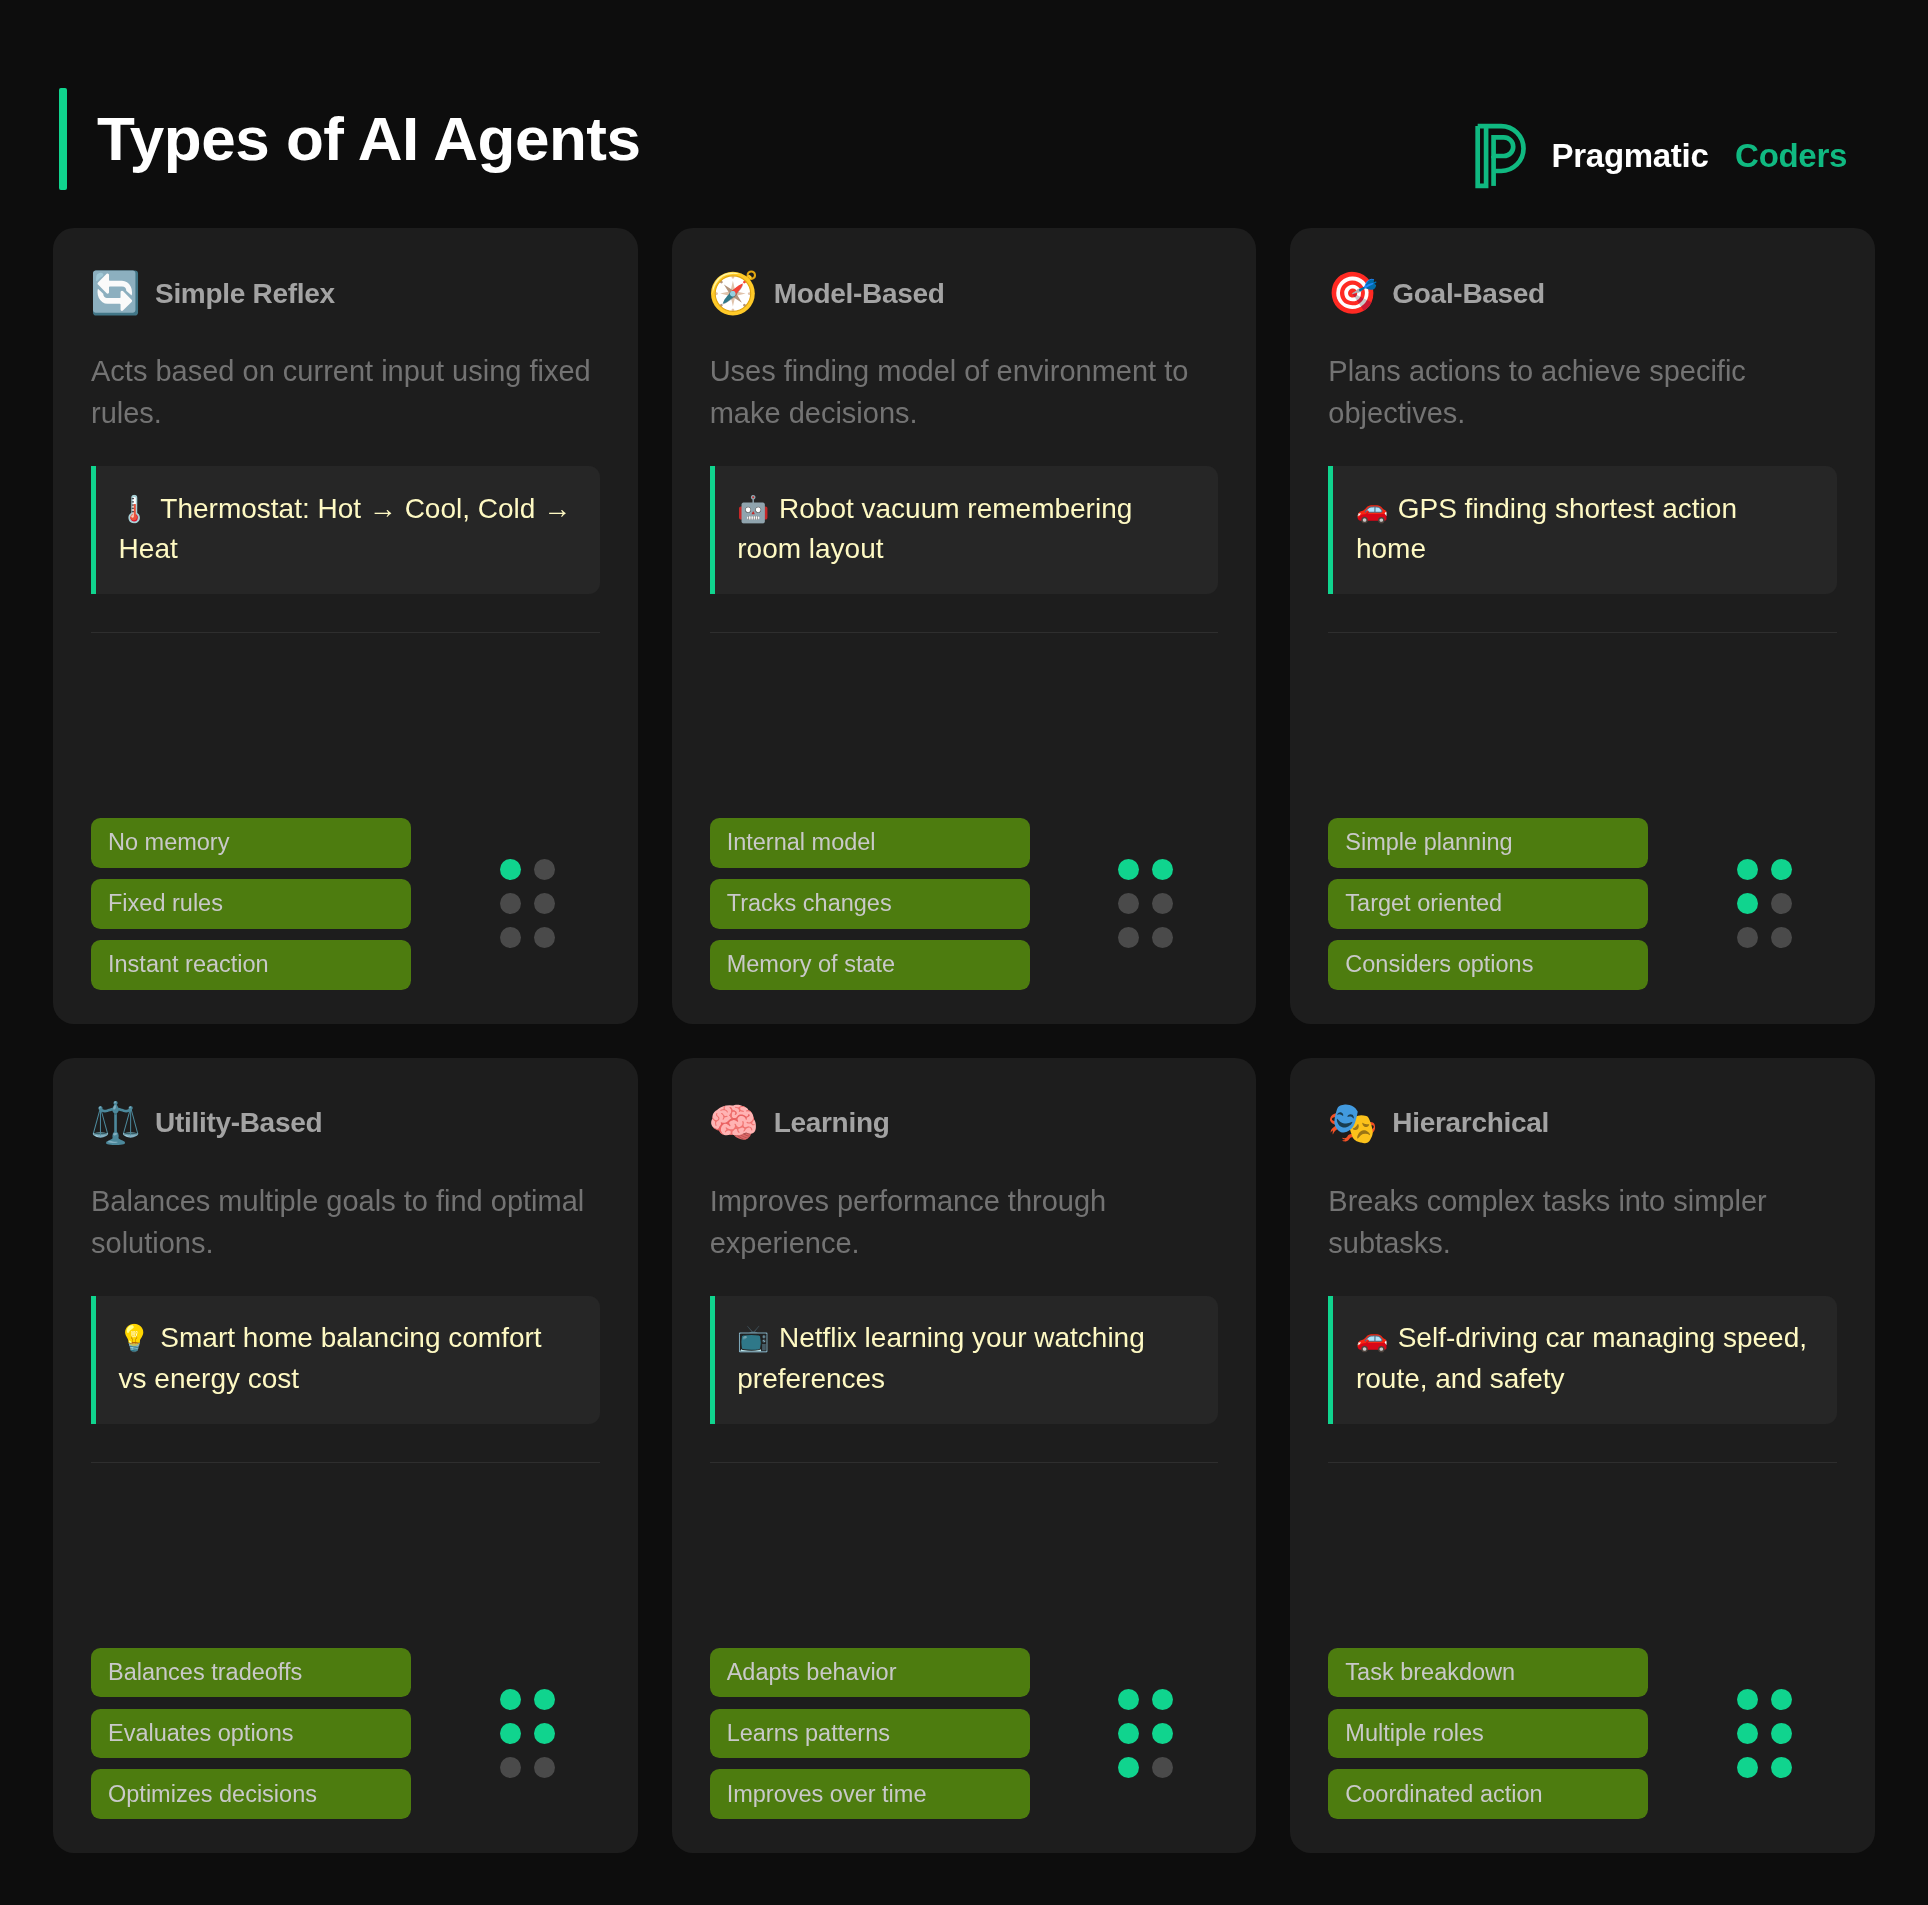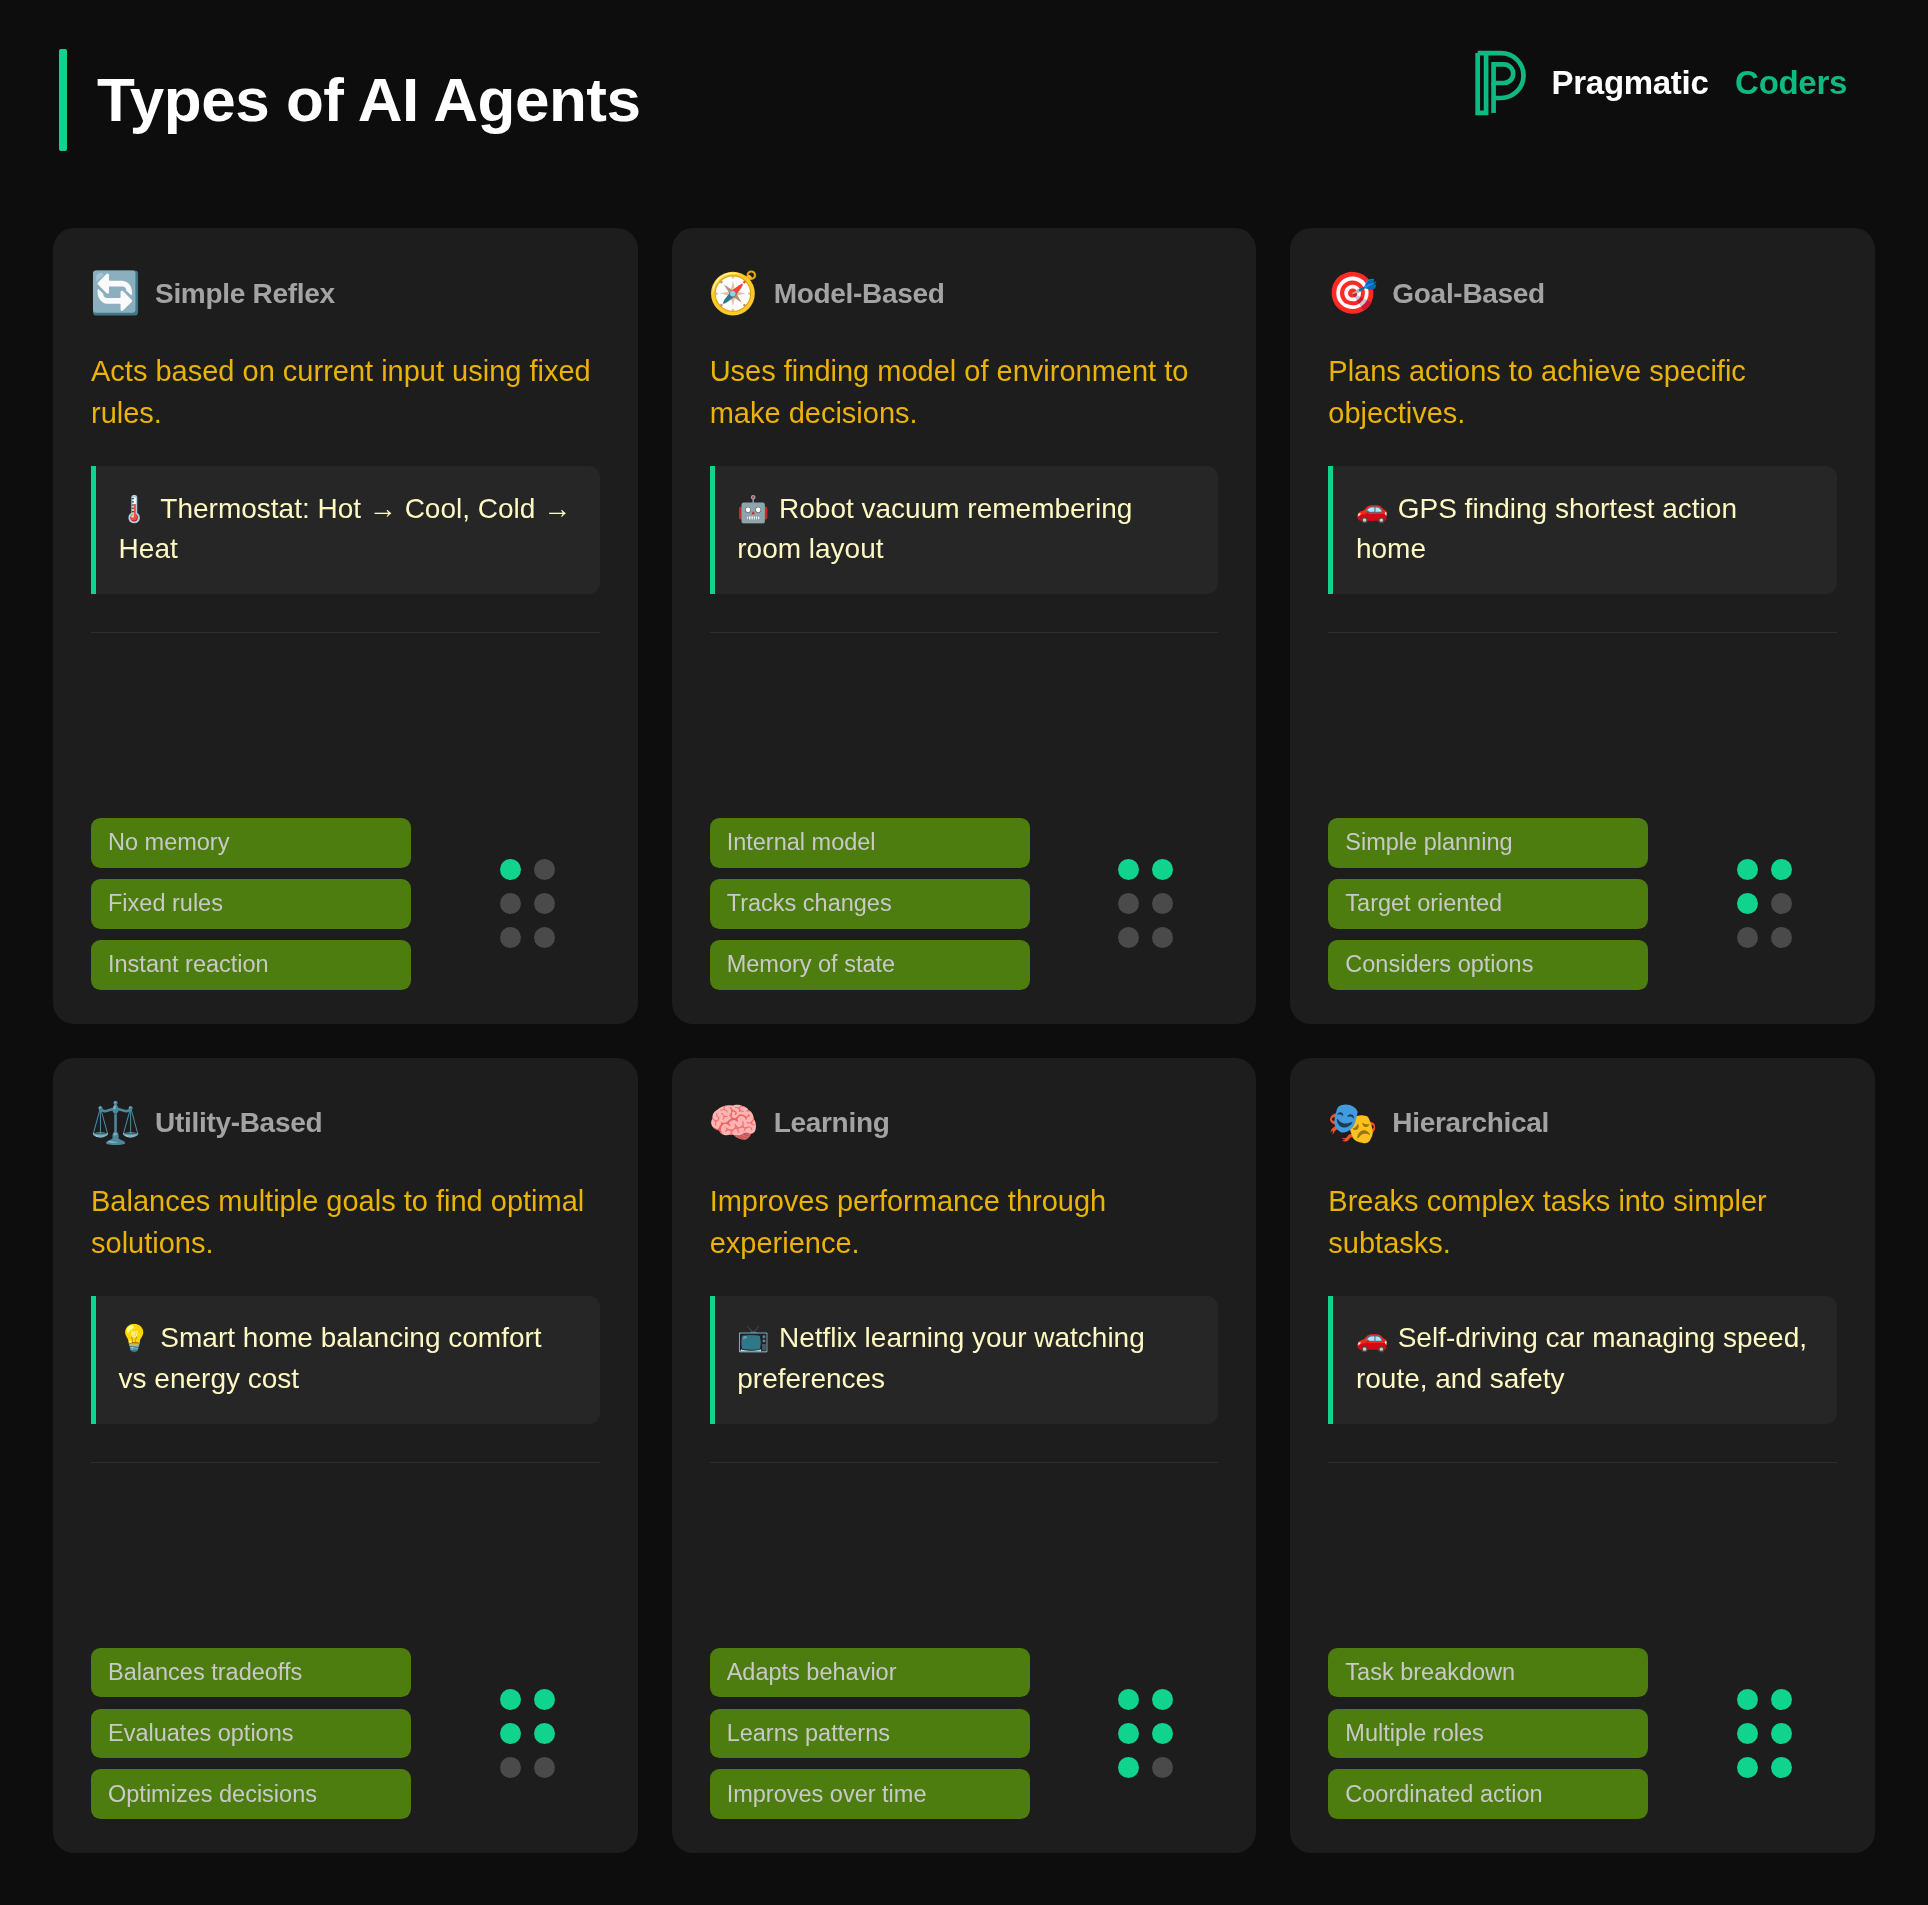--- a/index.html
+++ b/index.html
@@ -17,21 +17,21 @@
     height: 1906px;
     background: #0d0d0d;
     padding: 49px 53px 53px 53px;
     display: flex;
     flex-direction: column;
   }
 
   
   .header {
     display: flex;
-    align-items: flex-start;
+    align-items: flex-end;
     justify-content: space-between;
     height: 141px;
     flex: 0 0 auto;
     padding-left: 5.6px;
     gap: 44px;
   }
 
   .title-wrap {
     display: flex;
     align-items: stretch;
@@ -115,21 +115,21 @@
     font-size: 28px;
     font-weight: bold;
     color: #a3a3a3;
     letter-spacing: -0.3px;
     white-space: nowrap;
   }
 
   .card-desc {
     font-size: 29px;
     line-height: 1.45;
-    color: #eab308;
+    color: #737373;
     margin-bottom: 32px;
     flex: 0 0 auto;
   }
 
   .example {
     background: #262626;
     border-left: 5.6px solid #10d48e;
     border-radius: 0 11.3px 11.3px 0;
     padding: 22.6px 24.5px 24.5px 22.6px;
     font-size: 28px;

